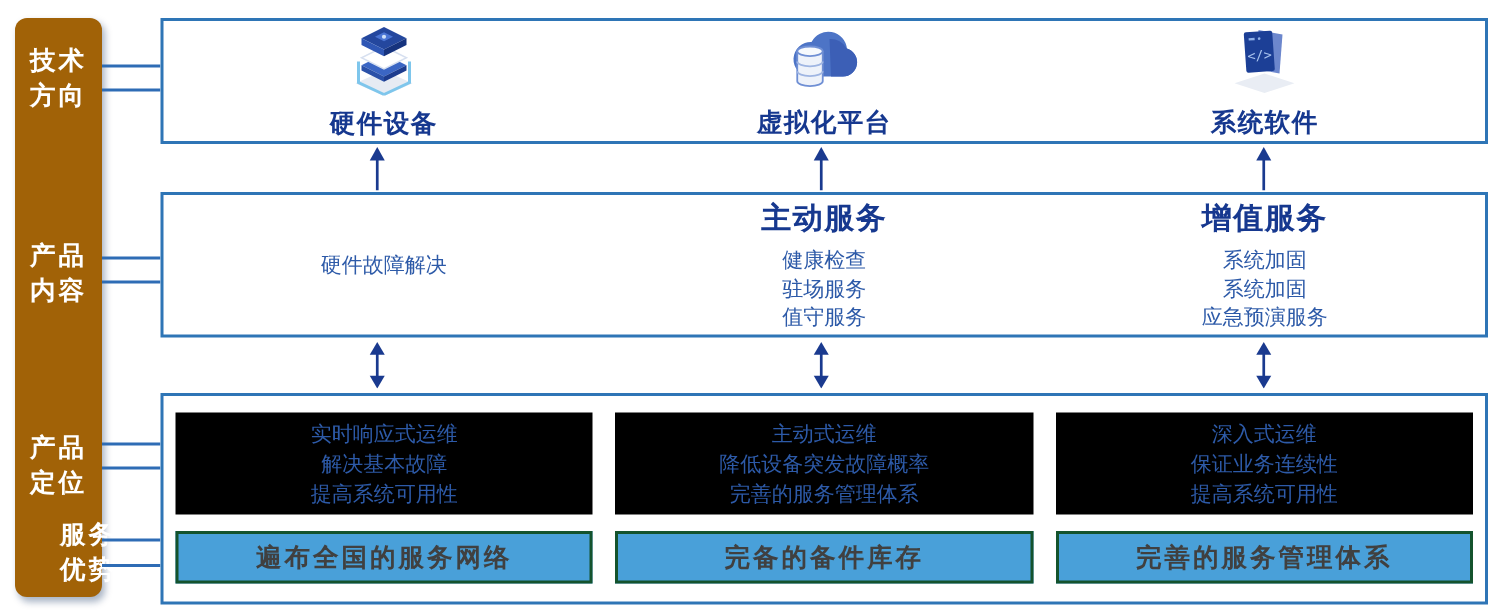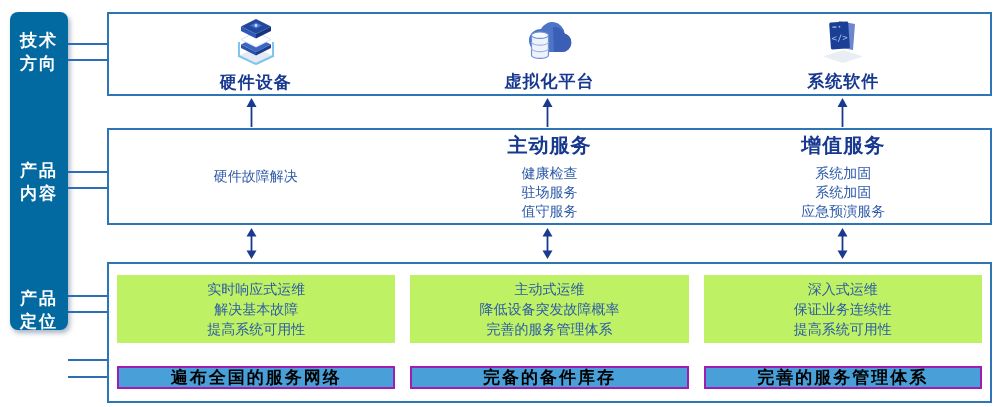--- a/index.html
+++ b/index.html
@@ -2,22 +2,22 @@
 <html><head>
 <meta charset="utf-8">
 <style>
   html,body { margin:0; padding:0; background:#fff; }
   #canvas {
     position:relative; width:1000px; height:407px; background:#ffffff;
     font-family:"Liberation Sans","DejaVu Sans",sans-serif; overflow:hidden;
   }
   
   .sidebar {
-    position:absolute; left:10px; top:12px; width:58px; height:318px;
-    background:#0369a1; border-radius:8px;
+    position:absolute; left:10px; top:12px; width:58px; height:386px;
+    background:#a16207; border-radius:8px;
     box-shadow:2px 3px 5px rgba(10,40,90,.35);
   }
   .sidebar-label {
     position:absolute; width:100%; text-align:center; color:#ffffff;
     font-weight:bold; font-size:17px; line-height:23px;
     white-space:pre-line; letter-spacing:2px;
   }
   .sl-0 { top:17px; } .sl-1 { top:147px; } .sl-2 { top:275px; } .sl-3 { top:333px;margin-left:20px; }
   
   .connector { position:absolute; left:68px; width:39px; height:2px; background:#2e6cb5; }
@@ -37,29 +37,29 @@
   .tech-label { font-size:17px; font-weight:bold; color:#16388f; letter-spacing:1px; }
   
   .content-col {
     flex:1; display:flex; flex-direction:column; align-items:center; justify-content:center;
   }
   .content-title { font-size:20px; font-weight:bold; color:#16388f; margin-bottom:5px; letter-spacing:1px; }
   .content-line  { font-size:14px; color:#2d5aa8; line-height:19px; }
   
   .bottom-col { flex:1; display:flex; flex-direction:column; }
   .gray-panel {
-    height:68px; background:#bef264; display:flex; flex-direction:column;
+    height:68px; background:#000000; display:flex; flex-direction:column;
     align-items:center; justify-content:center;
   }
   .gray-line { font-size:14px; color:#2d5aa8; line-height:20px; }
   .blue-bar {
-    margin-top:auto; height:23px; box-sizing:border-box;
-    background:#49a0d9; border:2px solid #a21caf;
+    margin-top:auto; height:35px; box-sizing:border-box;
+    background:#49a0d9; border:2px solid #14532d;
     display:flex; align-items:center; justify-content:center;
-    color:#000000; font-weight:bold; font-size:17px; letter-spacing:2px;
+    color:#404040; font-weight:bold; font-size:17px; letter-spacing:2px;
   }
   
   .arrow { position:absolute; width:13px; }
   .up-0 { left:245px; top:98px; }  .up-1 { left:541px; top:98px; }  .up-2 { left:836px; top:98px; }
   .db-0 { left:245px; top:228px; } .db-1 { left:541px; top:228px; } .db-2 { left:836px; top:228px; }
 </style>
 </head>
 <body>
 
 <div id="canvas">

